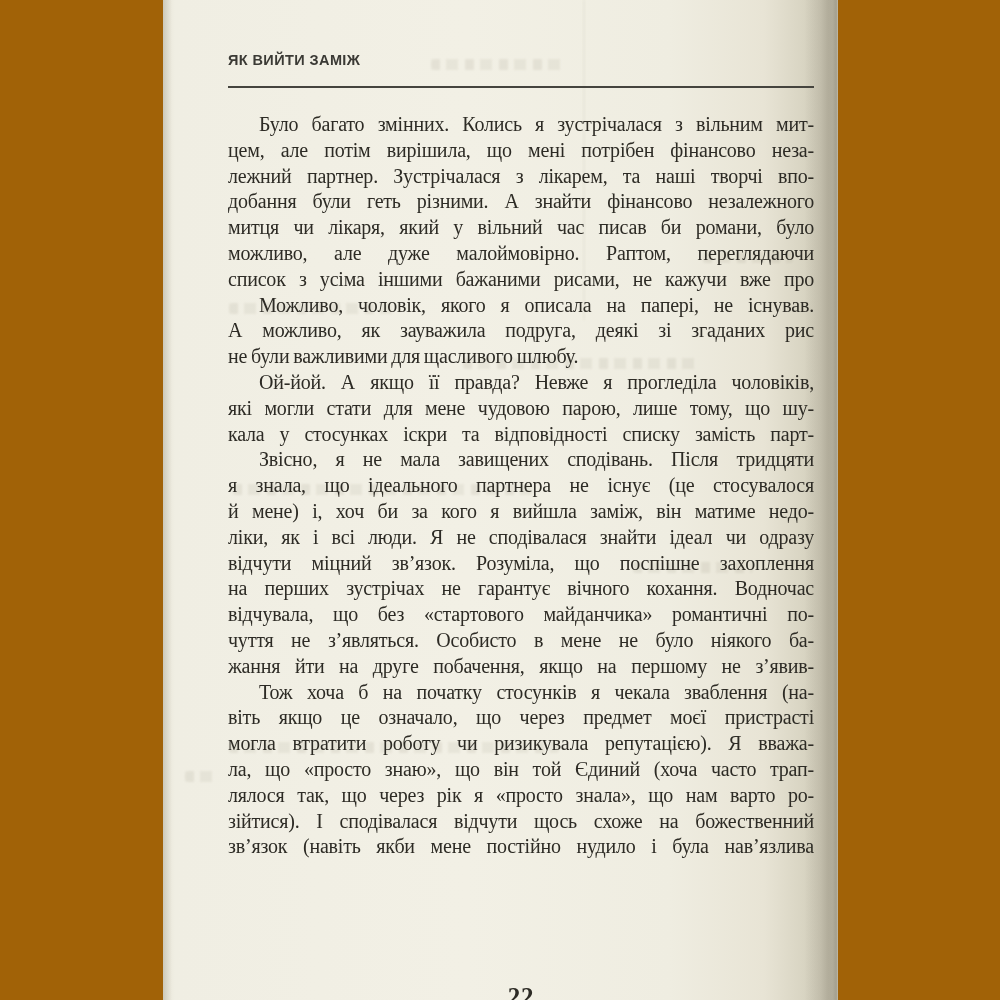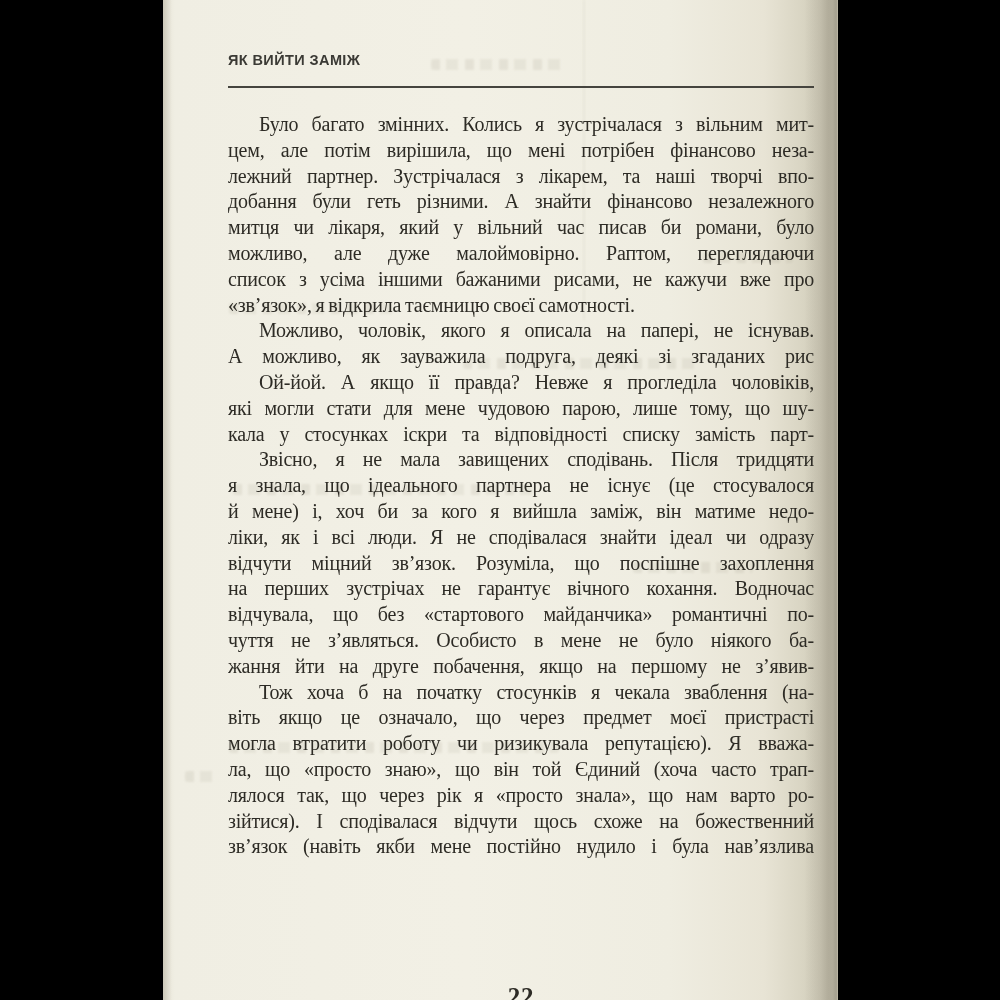--- a/index.html
+++ b/index.html
@@ -8,21 +8,21 @@
     width: 1000px;
     height: 1000px;
     background: #ffffff;
     overflow: hidden;
     font-family: "Liberation Serif", serif;
   }
   .stage {
     position: relative;
     width: 1000px;
     height: 1000px;
-    background: #000000;
+    background: #a16207;
   }
   
   .page {
     position: absolute;
     left: 163px;
     top: 0;
     width: 675px;
     height: 1000px;
     background: linear-gradient(90deg,
       #e7e4d6 0px,
@@ -155,23 +155,23 @@
     <div class="ghost g8"></div>
 
     <div class="body-text">
         <div class="line first">Було багато змінних. Колись я зустрічалася з вільним мит-</div>
         <div class="line">цем, але потім вирішила, що мені потрібен фінансово неза-</div>
         <div class="line">лежний партнер. Зустрічалася з лікарем, та наші творчі впо-</div>
         <div class="line">добання були геть різними. А знайти фінансово незалежного</div>
         <div class="line">митця чи лікаря, який у вільний час писав би романи, було</div>
         <div class="line">можливо, але дуже малоймовірно. Раптом, переглядаючи</div>
         <div class="line">список з усіма іншими бажаними рисами, не кажучи вже про</div>
-        <div class="line end">«зв’язок», я відкрила таємницю своєї самотності.</div>
         <div class="line first">Можливо, чоловік, якого я описала на папері, не існував.</div>
         <div class="line">А можливо, як зауважила подруга, деякі зі згаданих рис</div>
+        <div class="line end">не були важливими для щасливого шлюбу.</div>
         <div class="line first">Ой-йой. А якщо її правда? Невже я прогледіла чоловіків,</div>
         <div class="line">які могли стати для мене чудовою парою, лише тому, що шу-</div>
         <div class="line">кала у стосунках іскри та відповідності списку замість парт-</div>
         <div class="line first">Звісно, я не мала завищених сподівань. Після тридцяти</div>
         <div class="line">я знала, що ідеального партнера не існує (це стосувалося</div>
         <div class="line">й мене) і, хоч би за кого я вийшла заміж, він матиме недо-</div>
         <div class="line">ліки, як і всі люди. Я не сподівалася знайти ідеал чи одразу</div>
         <div class="line">відчути міцний зв’язок. Розуміла, що поспішне захоплення</div>
         <div class="line">на перших зустрічах не гарантує вічного кохання. Водночас</div>
         <div class="line">відчувала, що без «стартового майданчика» романтичні по-</div>

